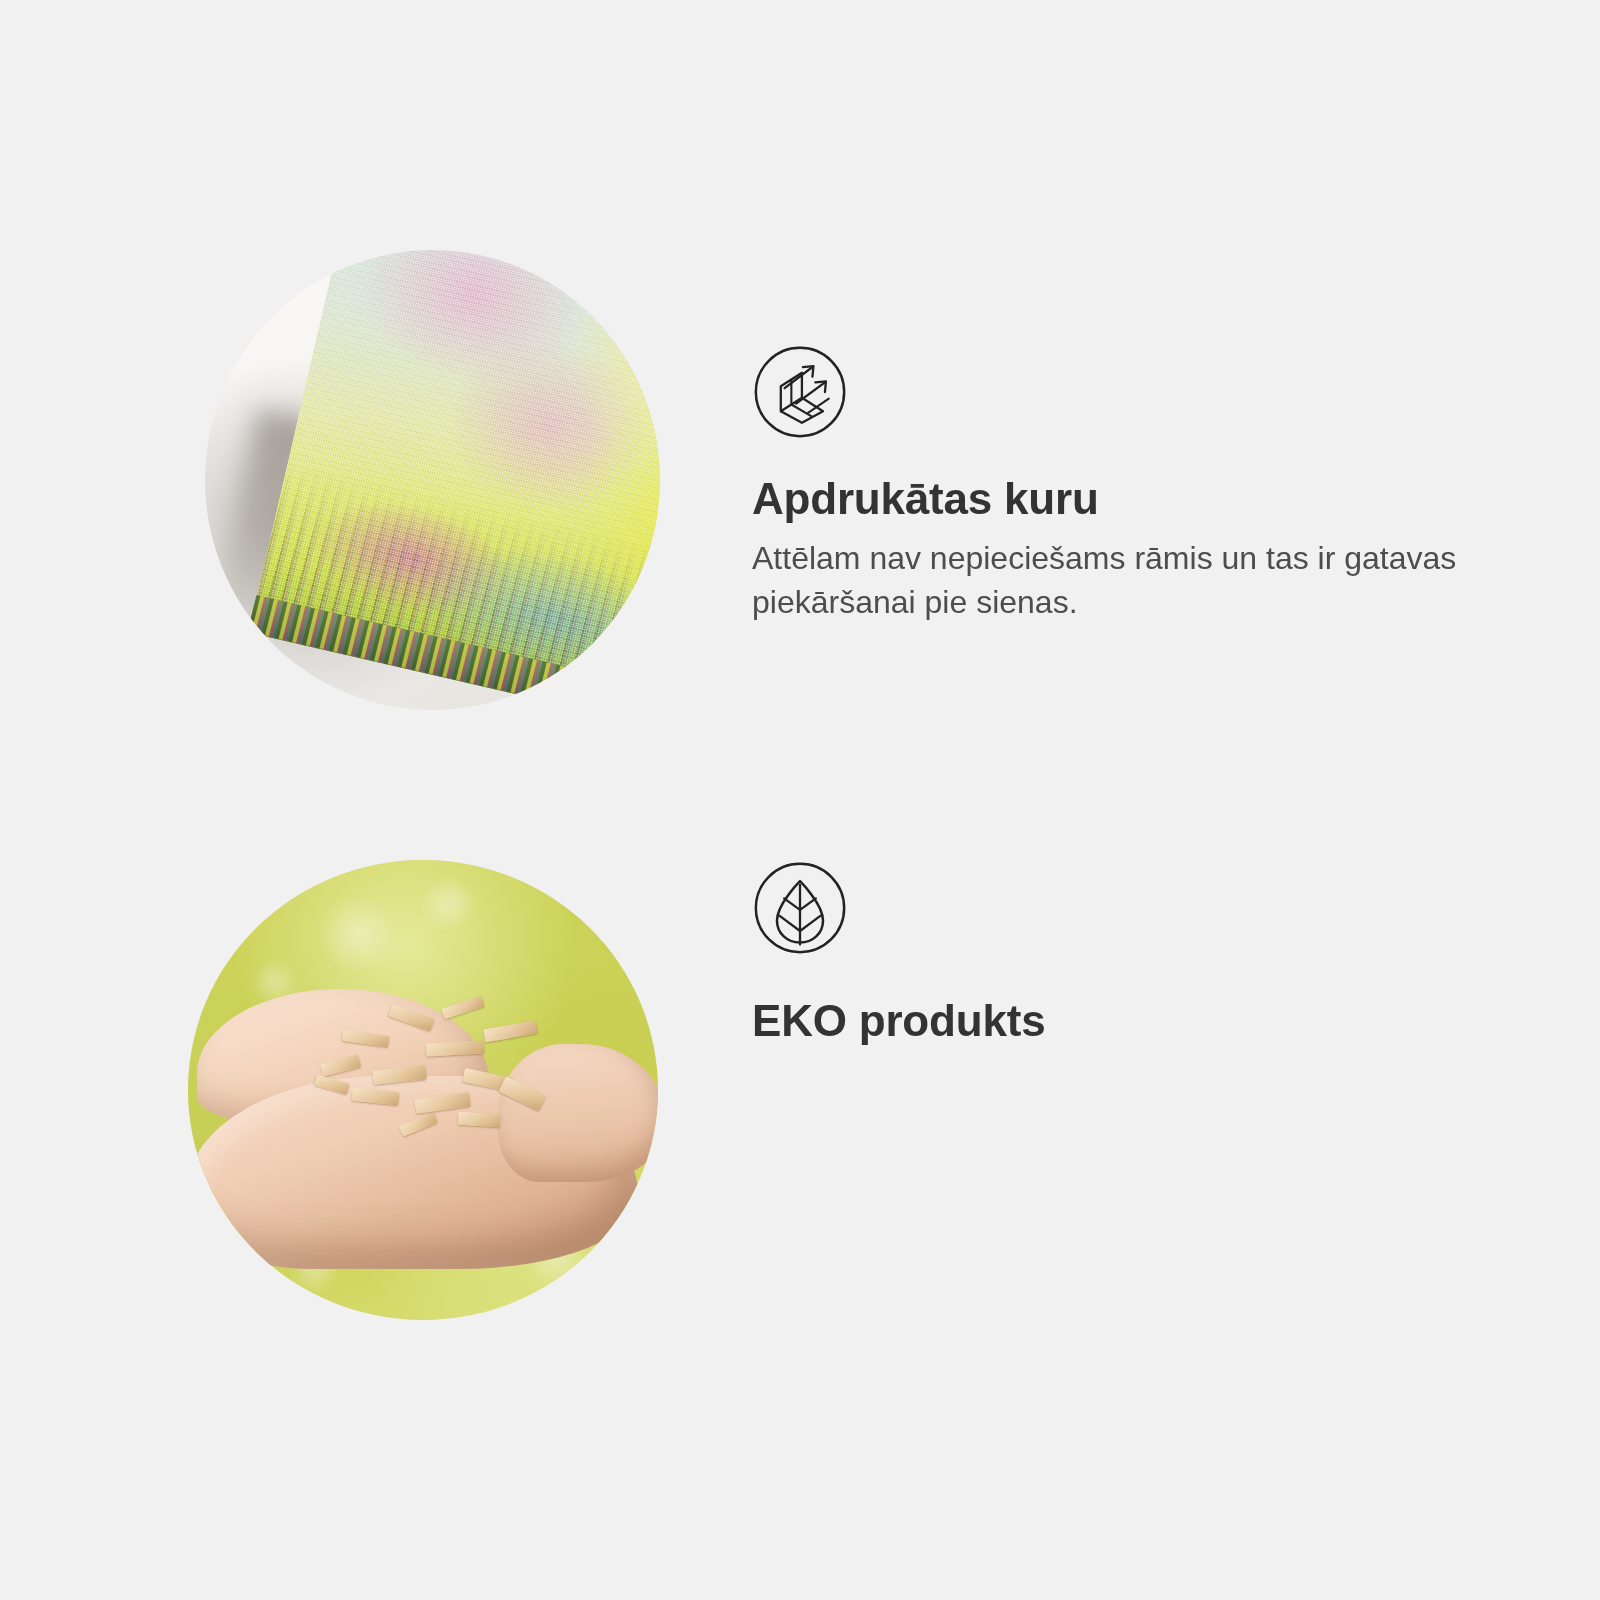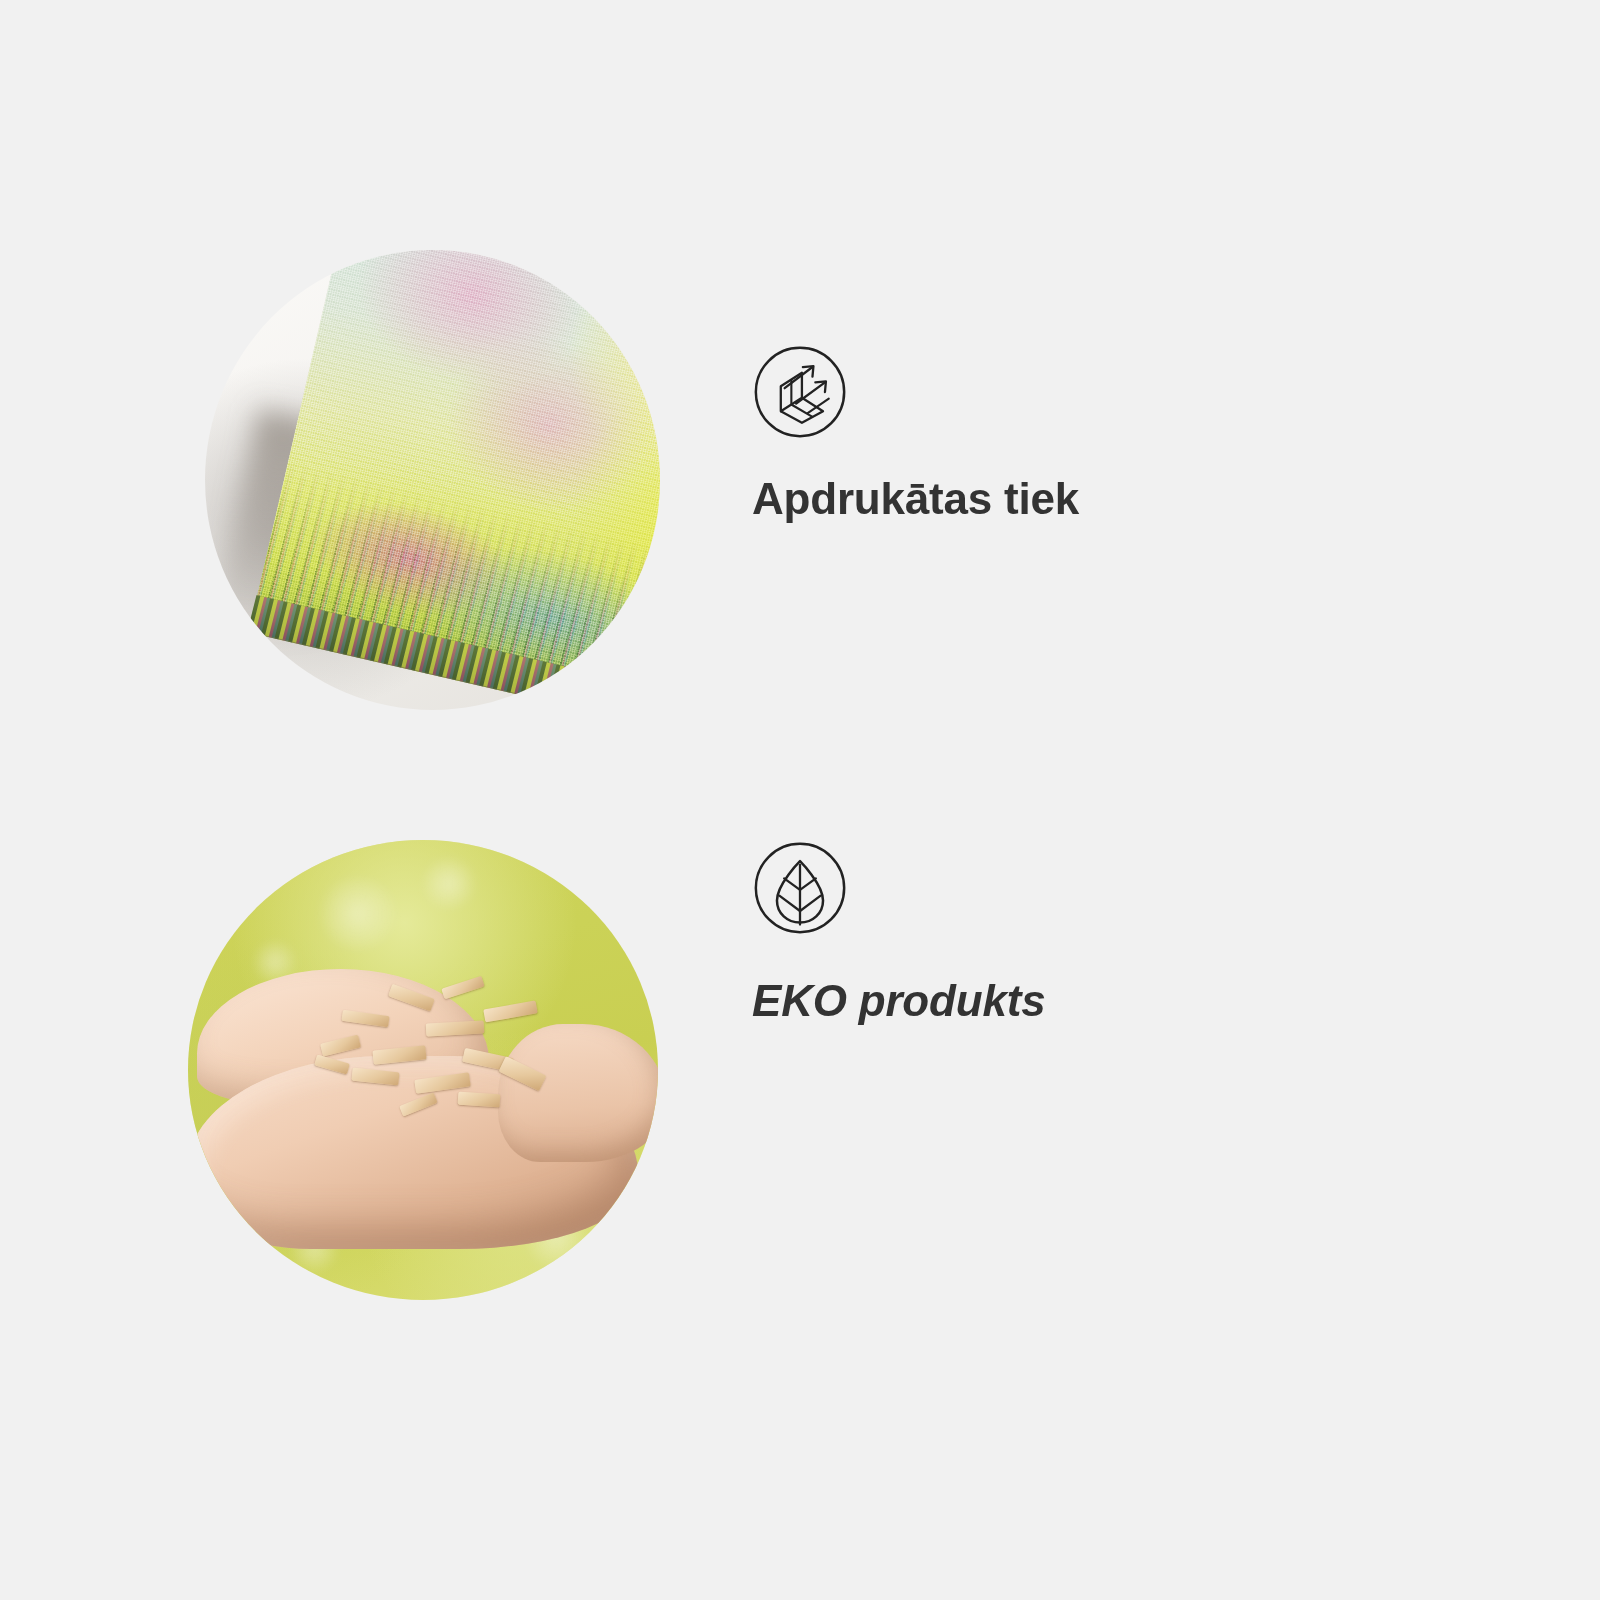--- a/index.html
+++ b/index.html
@@ -24,21 +24,21 @@
     background: #f1f1f1;
   }
 
   
   .feature {
     position: absolute;
     left: 0;
     width: 1600px;
   }
   #feature-0 { top: 250px; height: 480px; }
-  #feature-1 { top: 840px; height: 480px; font-style: italic; }
+  #feature-1 { top: 860px; height: 480px; }
 
   
   .media-wrap {
     position: absolute;
     left: 205px;
     top: 0;
     width: 455px;
     height: 460px;
   }
   #feature-1 .media-wrap { left: 188px; width: 470px; height: 460px; }
@@ -283,22 +283,23 @@
         <path d="M41 37 L41 63" fill="none" stroke="#222222" stroke-width="2.2"></path>
         <path d="M41 63 L63 76" fill="none" stroke="#222222" stroke-width="2.2"></path>
 
         <path d="M34 46 L63 24" fill="none" stroke="#222222" stroke-width="2.4" stroke-linecap="round"></path>
         <path d="M53 24 L64 23 L63 34" fill="none" stroke="#222222" stroke-width="2.4" stroke-linecap="round" stroke-linejoin="round"></path>
         <path d="M46 62 L76 40" fill="none" stroke="#222222" stroke-width="2.4" stroke-linecap="round"></path>
         <path d="M66 40 L77 39 L76 50" fill="none" stroke="#222222" stroke-width="2.4" stroke-linecap="round" stroke-linejoin="round"></path>
         <path d="M58 72 L80 57" fill="none" stroke="#222222" stroke-width="2.2" stroke-linecap="round"></path>
       </svg>
 
-      <h2 class="feature-title">Apdrukātas tiek</h2>
-
+      <h2 class="feature-title">Apdrukātas kuru</h2>
+
+      <p class="feature-desc">Attēlam nav nepieciešams rāmis un tas ir gatavas piekāršanai pie sienas.</p>
     </div>
   </section>
 
   <section class="feature" id="feature-1">
 
     <div class="media-wrap">
       <div class="media-shadow"></div>
       <div class="media-circle">
         <div class="eco-photo">
           <div class="eco-bg"></div>

